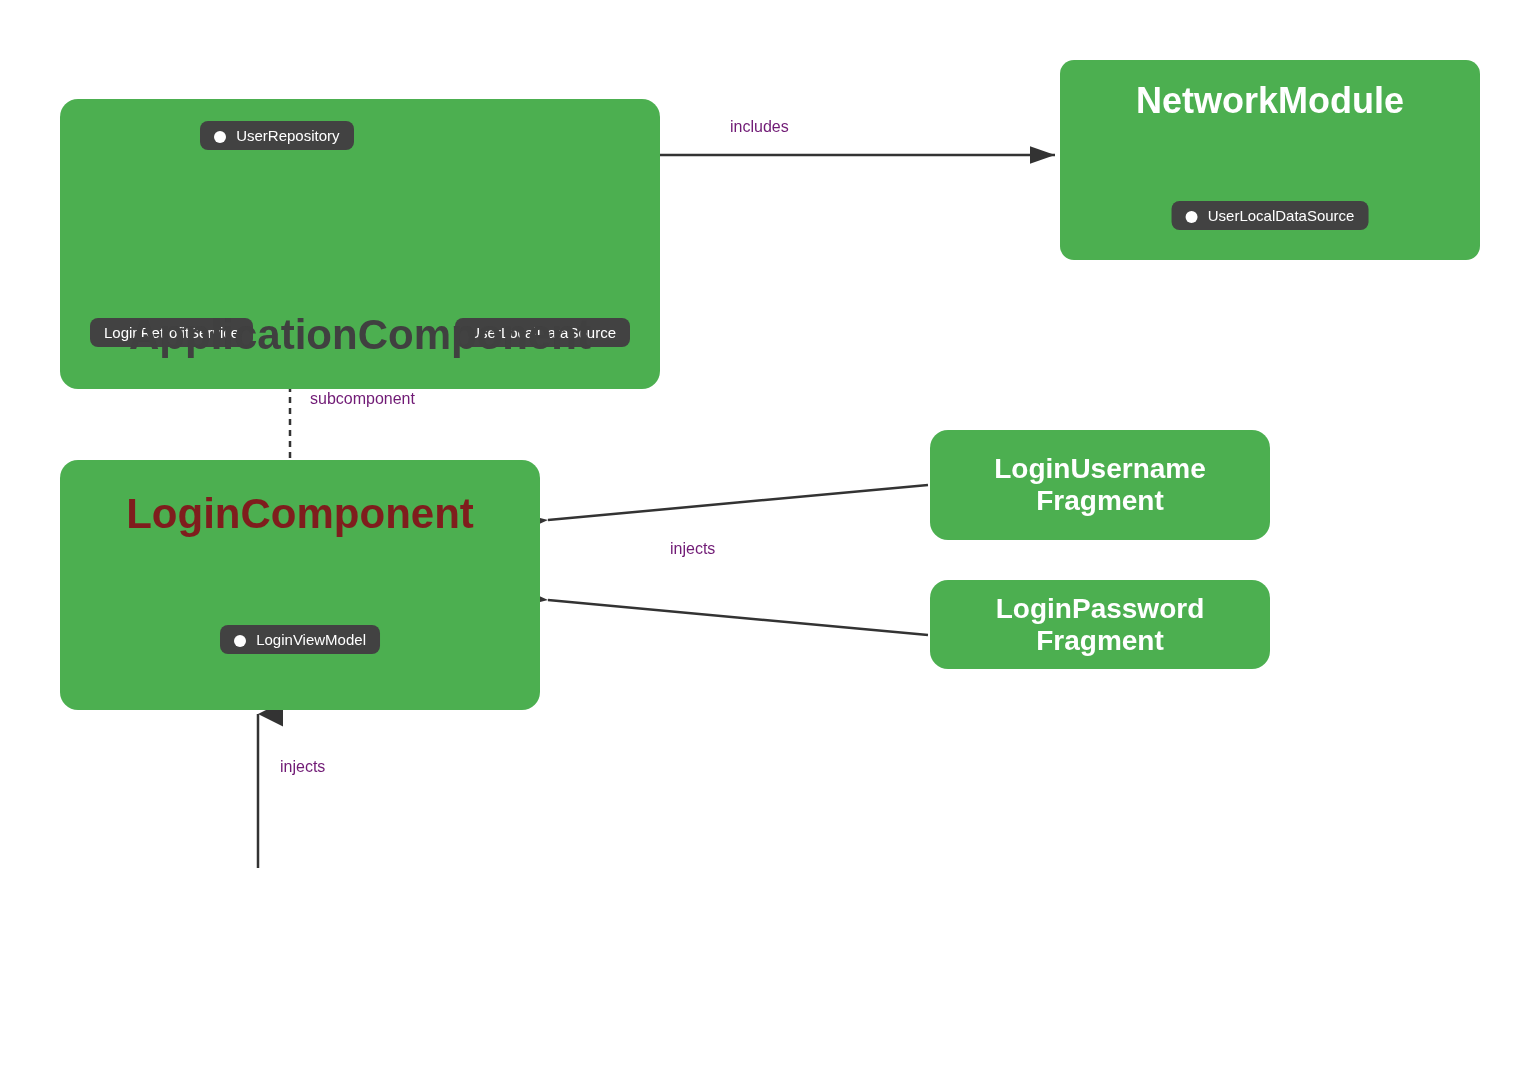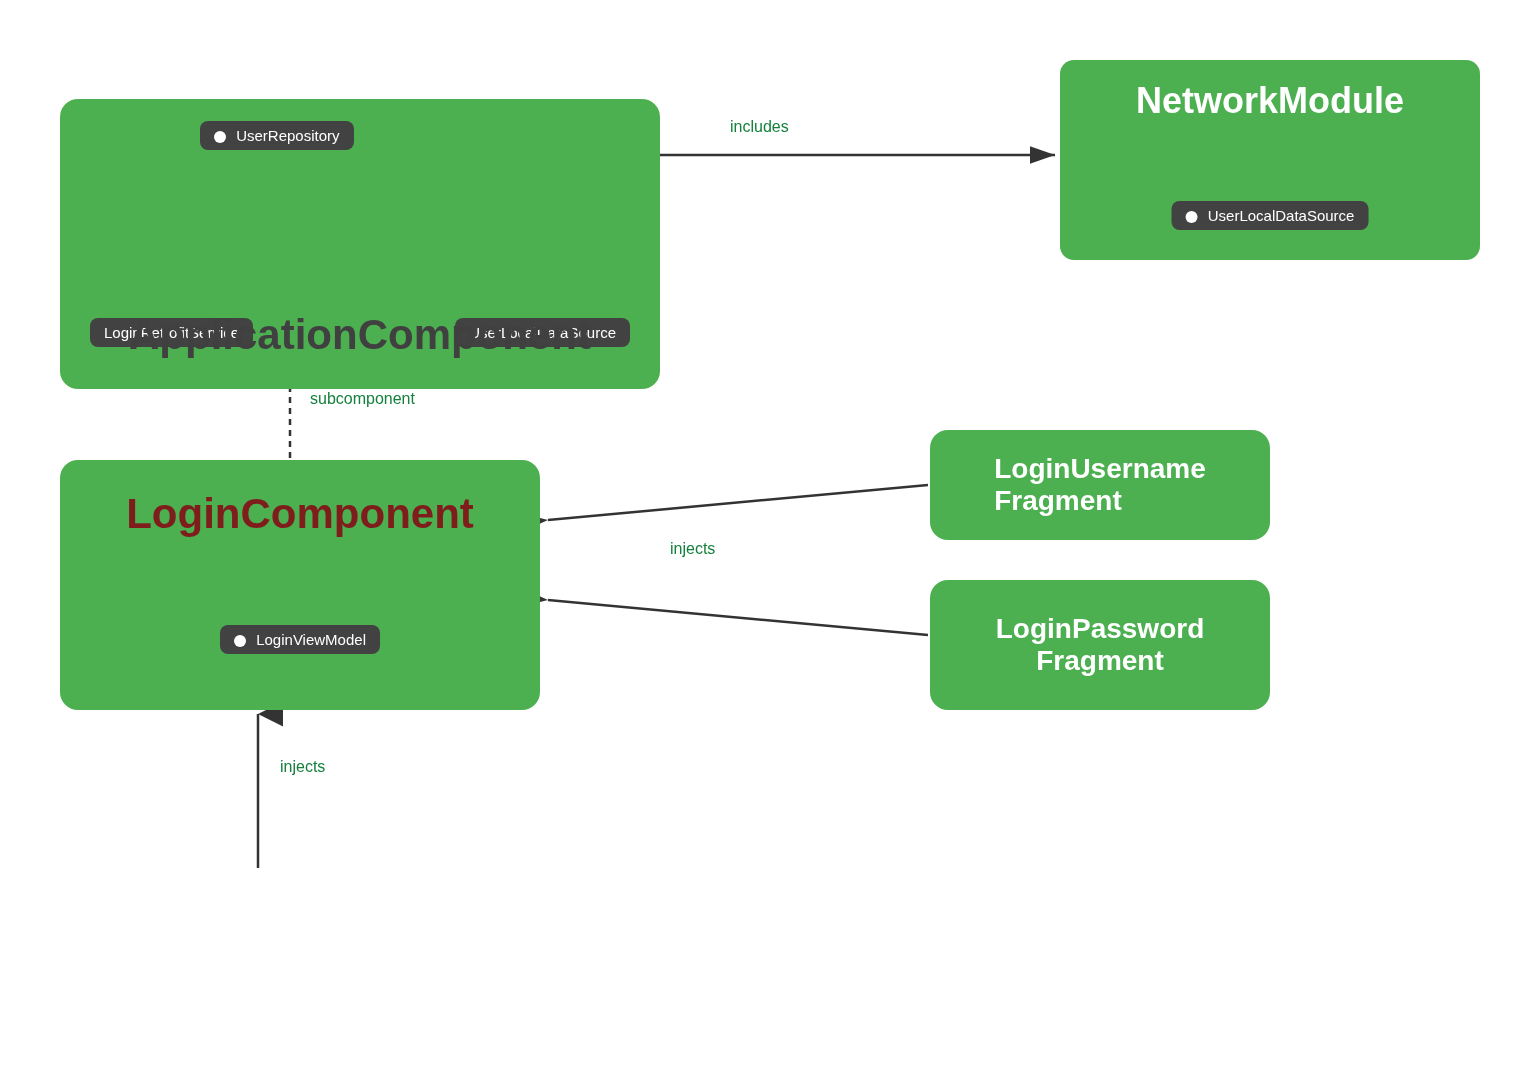--- a/index.html
+++ b/index.html
@@ -47,21 +47,21 @@
       background: white;
       border-radius: 50%;
       margin-right: 6px;
       vertical-align: middle;
     }
 
     
     .arrow-label {
       position: absolute;
       font-size: 16px;
-      color: #15803d;
+      color: #701a75;
       font-weight: normal;
     }
 
     
     .arrows-svg {
       position: absolute;
       top: 0;
       left: 0;
       width: 1535px;
       height: 1068px;
@@ -143,30 +143,31 @@
 
     
     #login-username-fragment {
       left: 930px;
       top: 430px;
       width: 340px;
       height: 110px;
       display: flex;
       align-items: center;
       justify-content: center;
+      text-align: center;
       font-size: 28px;
       font-weight: bold;
     }
 
     
     #login-password-fragment {
       left: 930px;
       top: 580px;
       width: 340px;
-      height: 130px;
+      height: 89px;
       display: flex;
       align-items: center;
       justify-content: center;
       text-align: center;
       font-size: 28px;
       font-weight: bold;
     }
   </style>
 </head>
 <body>

